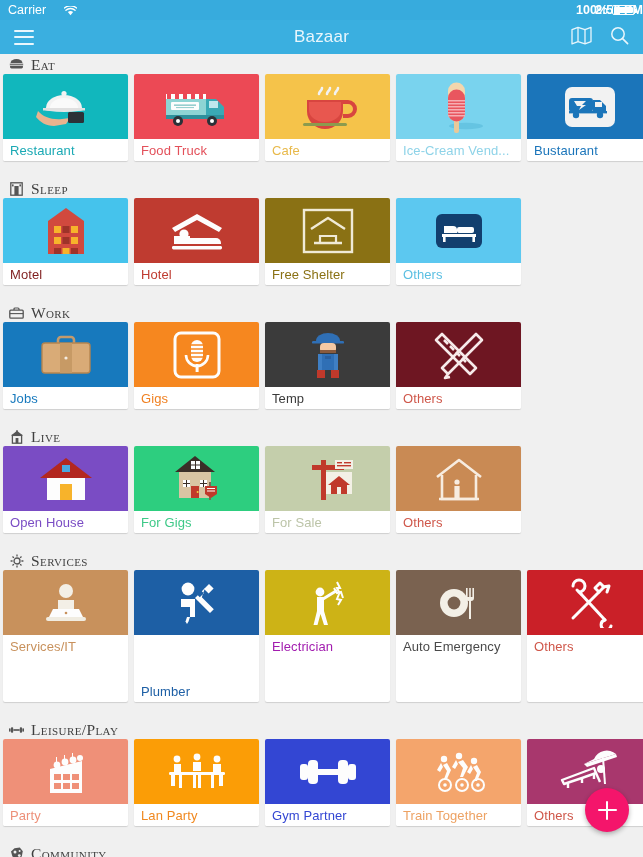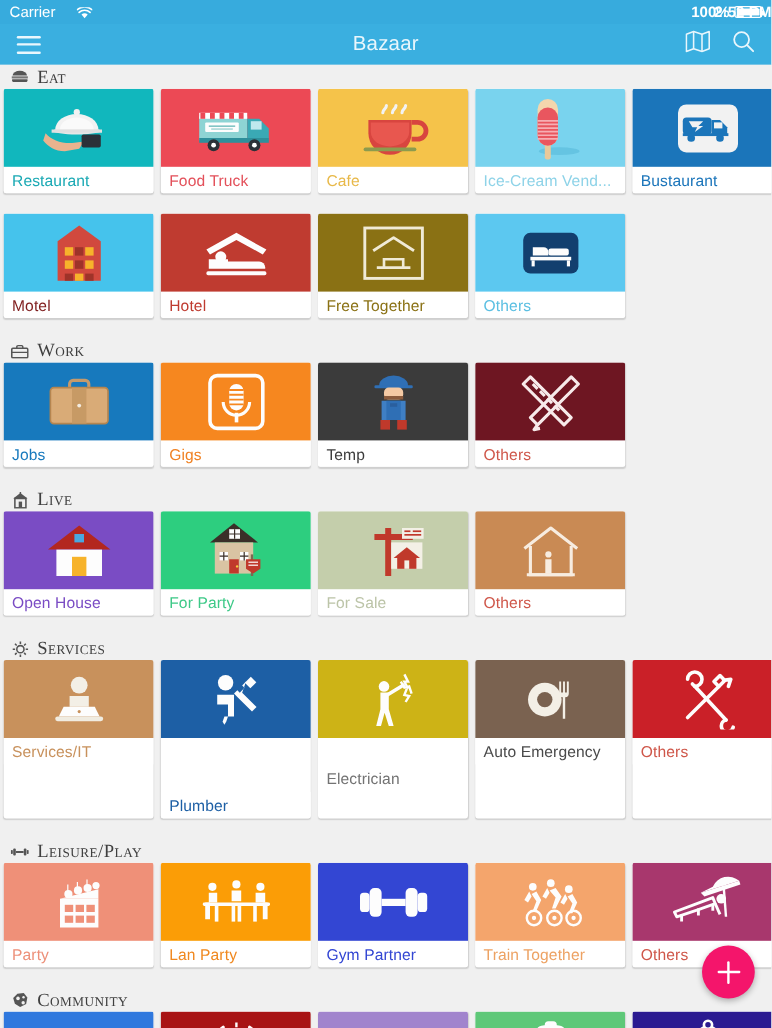--- a/index.html
+++ b/index.html
@@ -249,20 +249,31 @@
                   <circle cx="37" cy="30" r="3.2"></circle>
                   <rect x="6" y="26" width="38" height="2.4"></rect>
                 </g>
                 <path d="M11 16h12l-4 4h4l-7 5 2-4h-4z" fill="#f2f2f2"></path>
                 <rect x="32" y="17" width="7" height="5" fill="#f2f2f2"></rect>
               </svg>
             </div>
             <div class="label" style="color: rgb(27, 117, 186);">Bustaurant</div>
           </div>
         </div>
+        <div class="section-head">
+          <span class="sh-icon">
+            <svg width="13" height="14" viewBox="0 0 13 14">
+              <rect x="0.8" y="0.8" width="11.4" height="12.4" fill="none" stroke="#555" stroke-width="1.3"></rect>
+              <rect x="4.4" y="4" width="4.2" height="9.2" fill="#555"></rect>
+              <rect x="2" y="2.4" width="1.6" height="2" fill="#555"></rect>
+              <rect x="9.4" y="2.4" width="1.6" height="2" fill="#555"></rect>
+            </svg>
+          </span>
+          <span class="sh-title">Sleep</span>
+        </div>
         <div class="row">
           <div class="card">
             <div class="thumb" style="background: rgb(69, 195, 236);">
               <svg width="52" height="54" viewBox="0 0 52 54">
                 <path d="M26 4 8 17v33h36V17z" fill="#d1493e"></path>
                 <g fill="#f7b32b">
                   <rect x="14" y="22" width="7" height="7"></rect>
                   <rect x="31" y="22" width="7" height="7"></rect>
                   <rect x="14" y="33" width="7" height="7"></rect>
                   <rect x="31" y="33" width="7" height="7"></rect>
@@ -292,21 +303,21 @@
           </div>
           <div class="card">
             <div class="thumb" style="background: rgb(138, 113, 20);">
               <svg width="54" height="48" viewBox="0 0 54 48">
                 <rect x="3" y="3" width="48" height="42" fill="none" stroke="#f0ead6" stroke-width="2.4"></rect>
                 <path d="M10 22 27 11l17 11" fill="none" stroke="#f0ead6" stroke-width="2.4" stroke-linejoin="round"></path>
                 <path d="M13 36h28" stroke="#f0ead6" stroke-width="2.4"></path>
                 <path d="M19 36v-7h16v7" fill="none" stroke="#f0ead6" stroke-width="2.2"></path>
               </svg>
             </div>
-            <div class="label" style="color: rgb(138, 113, 20);">Free Together</div>
+            <div class="label" style="color: rgb(138, 113, 20);">Free Shelter</div>
           </div>
           <div class="card">
             <div class="thumb" style="background: rgb(92, 200, 240);">
               <svg width="50" height="38" viewBox="0 0 50 38">
                 <rect x="2" y="2" width="46" height="34" rx="6" fill="#123f6e"></rect>
                 <path d="M10 14h9a4 4 0 0 1 4 4v3H10z" fill="#fdfdfd"></path>
                 <rect x="23" y="15" width="17" height="6" rx="2" fill="#fdfdfd"></rect>
                 <rect x="8" y="22" width="34" height="3" fill="#fdfdfd"></rect>
                 <rect x="9" y="25" width="2.6" height="5" fill="#fdfdfd"></rect>
                 <rect x="38.4" y="25" width="2.6" height="5" fill="#fdfdfd"></rect>
@@ -425,21 +436,21 @@
                 <path d="M22 34h8v12h-8z" fill="#c0392b"></path>
                 <circle cx="28.6" cy="40" r="1" fill="#f4d03f"></circle>
                 <rect x="40" y="30" width="2" height="18" fill="#7a6a52"></rect>
                 <path d="M36 34h12v8l-6 4-6-4z" fill="#c0392b"></path>
                 <g fill="#fdfdfd">
                   <rect x="38" y="36" width="8" height="1"></rect>
                   <rect x="38" y="38.5" width="8" height="1"></rect>
                 </g>
               </svg>
             </div>
-            <div class="label" style="color: rgb(62, 201, 136);">For Party</div>
+            <div class="label" style="color: rgb(62, 201, 136);">For Gigs</div>
           </div>
           <div class="card">
             <div class="thumb" style="background: rgb(196, 206, 171);">
               <svg width="58" height="50" viewBox="0 0 58 50">
                 <rect x="22" y="6" width="5" height="40" fill="#c0392b"></rect>
                 <rect x="13" y="11" width="32" height="5" fill="#c0392b"></rect>
                 <rect x="36" y="6" width="18" height="9" fill="#f3f0e6"></rect>
                 <g fill="#c0392b">
                   <rect x="38" y="8" width="5" height="1.4"></rect>
                   <rect x="45" y="8" width="7" height="1.4"></rect>
@@ -506,21 +517,21 @@
             <div class="thumb" style="background: rgb(205, 179, 22);">
               <svg width="50" height="50" viewBox="0 0 50 50">
                 <circle cx="17" cy="14" r="4.4" fill="#fdfdfd"></circle>
                 <path d="M14 19h7v14l4 14h-4l-3.5-11-3 11h-4l3.5-14z" fill="#fdfdfd"></path>
                 <path d="M20 21 33 13" stroke="#fdfdfd" stroke-width="3" stroke-linecap="round"></path>
                 <path d="M34 4l3 6h-3l3 6" fill="none" stroke="#fdfdfd" stroke-width="2"></path>
                 <path d="M31 10l3 5 4-1 2 6" fill="none" stroke="#fdfdfd" stroke-width="2"></path>
                 <path d="M36 16l-2 5 4 1-3 5" fill="none" stroke="#fdfdfd" stroke-width="2"></path>
               </svg>
             </div>
-            <div class="label" style="color: #737373; margin-top: 22px;">Electrician</div>
+            <div class="label" style="color: #a21caf;">Electrician</div>
           </div>
           <div class="card">
             <div class="thumb" style="background: rgb(122, 98, 80);">
               <svg width="52" height="46" viewBox="0 0 52 46">
                 <circle cx="21" cy="23" r="14" fill="#f3efe6"></circle>
                 <circle cx="21" cy="23" r="6.4" fill="#7a6250"></circle>
                 <path d="M41 8v10a3 3 0 0 1-3 3v18h-2V21a3 3 0 0 1-3-3V8h1.6v9h1.6V8h1.6v9h1.6V8z" fill="#f3efe6"></path>
               </svg>
             </div>
             <div class="label" style="color: rgb(74, 74, 74);">Auto Emergency</div>

